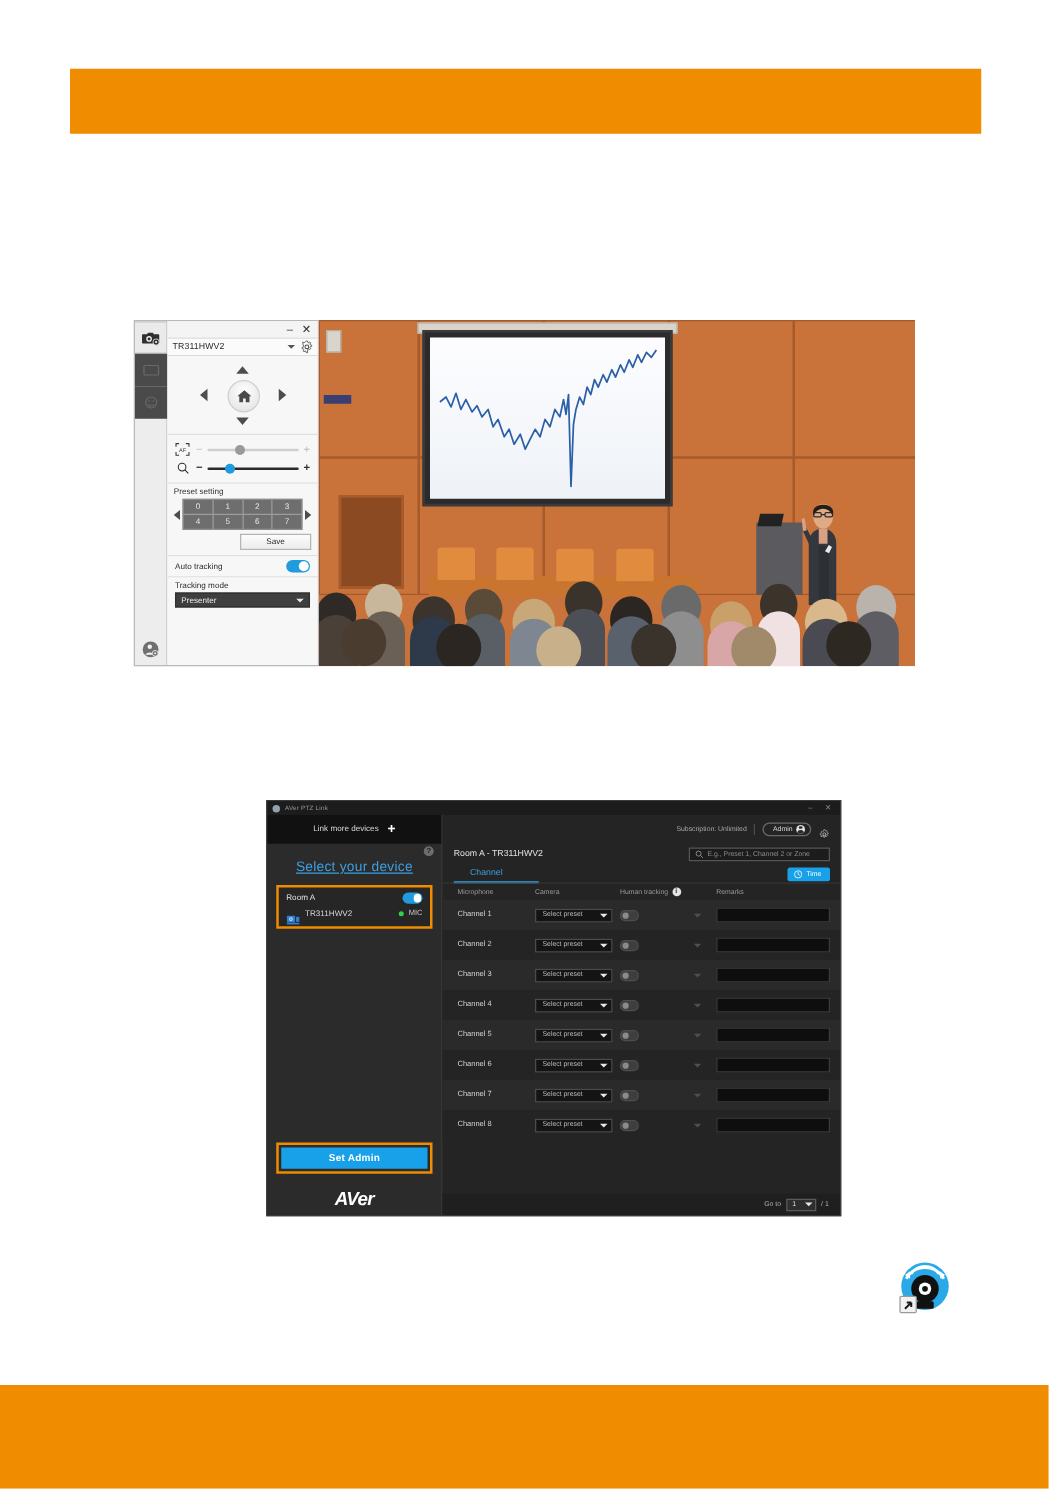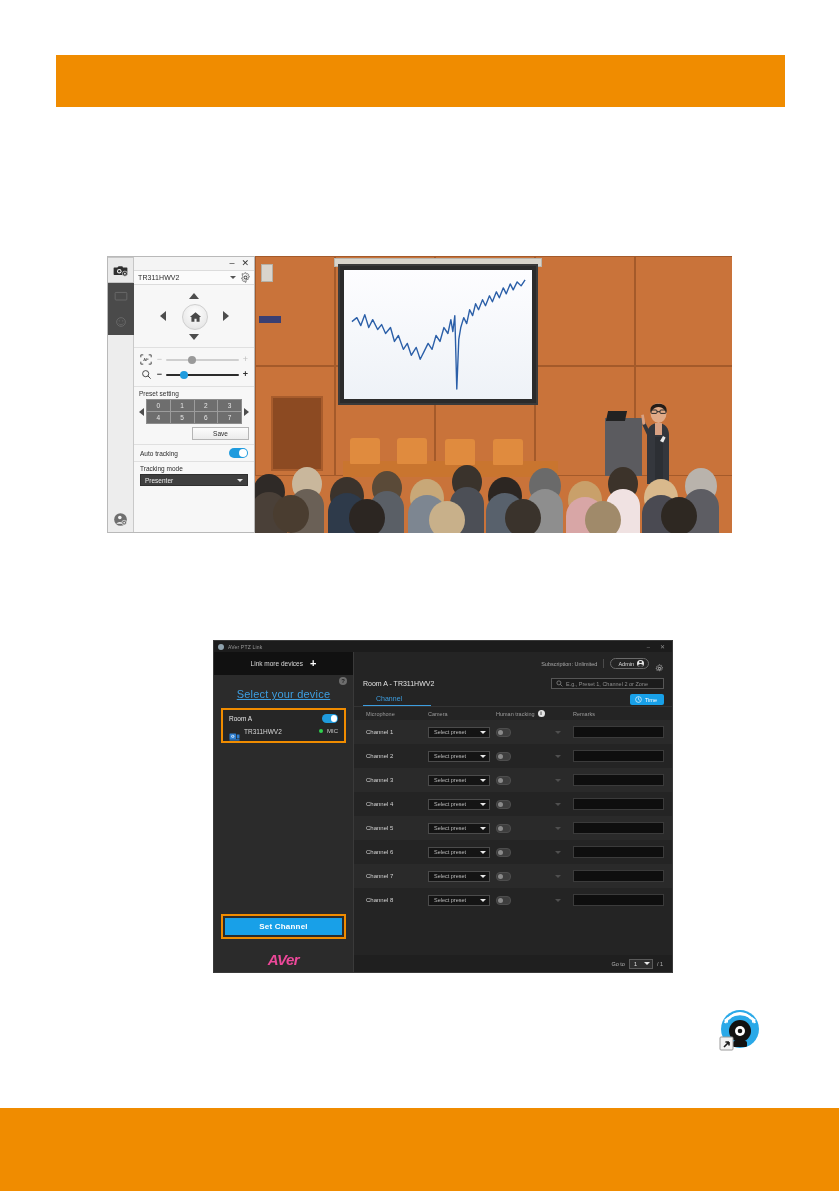--- a/index.html
+++ b/index.html
@@ -193,21 +193,21 @@
   #device-model{font-size:6.5px;color:#d6d6d6;flex:1;}
   #mic-dot{width:4px;height:4px;border-radius:50%;background:#2fd14f;}
   #mic-label{font-size:6px;color:#c9c9c9;}
   #left-spacer{flex:1;}
   #set-preset-wrap{margin:0 7px 7px 7px;border:2px solid #f08c00;padding:2px;box-sizing:border-box;}
   #set-preset-btn{
     height:17px;background:#18a0e8;display:flex;align-items:center;justify-content:center;
     font-size:8px;color:#ffffff;font-weight:bold;letter-spacing:.2px;
   }
   #aver-logo-wrap{height:26px;display:flex;align-items:center;justify-content:center;}
-  #aver-logo{font-size:15px;font-weight:bold;color:#ec4899;font-style:italic;letter-spacing:-.5px;}
+  #aver-logo{font-size:15px;font-weight:bold;color:#ffffff;font-style:italic;letter-spacing:-.5px;}
 
   
   #right-panel{flex:1;display:flex;flex-direction:column;background:#242424;min-width:0;}
   #top-bar{
     height:23px;display:flex;align-items:center;justify-content:flex-end;
     padding-right:8px;gap:6px;box-sizing:border-box;
   }
   #subscription-text{font-size:5.5px;color:#a8a8a8;}
   .vdiv{width:1px;height:9px;background:#4a4a4a;}
   #admin-pill{
@@ -561,21 +561,21 @@
           </span>
           <span id="device-model">TR311HWV2</span>
           <span id="mic-dot"></span>
           <span id="mic-label">MIC</span>
         </div>
       </div>
 
       <div id="left-spacer"></div>
 
       <div id="set-preset-wrap">
-        <div id="set-preset-btn">Set Channel</div>
+        <div id="set-preset-btn">Set Admin</div>
       </div>
 
       <div id="aver-logo-wrap">
         <span id="aver-logo">AVer</span>
       </div>
     </div>
 
     <div id="right-panel">
 
       <div id="top-bar">

